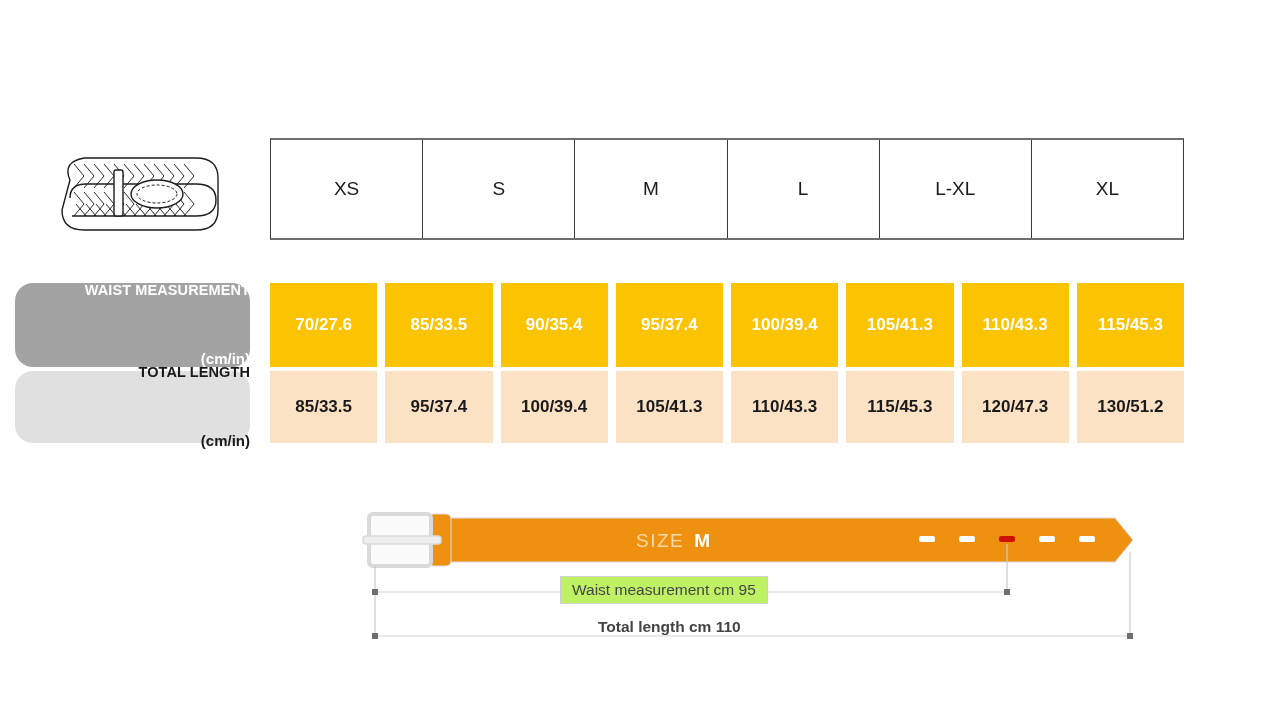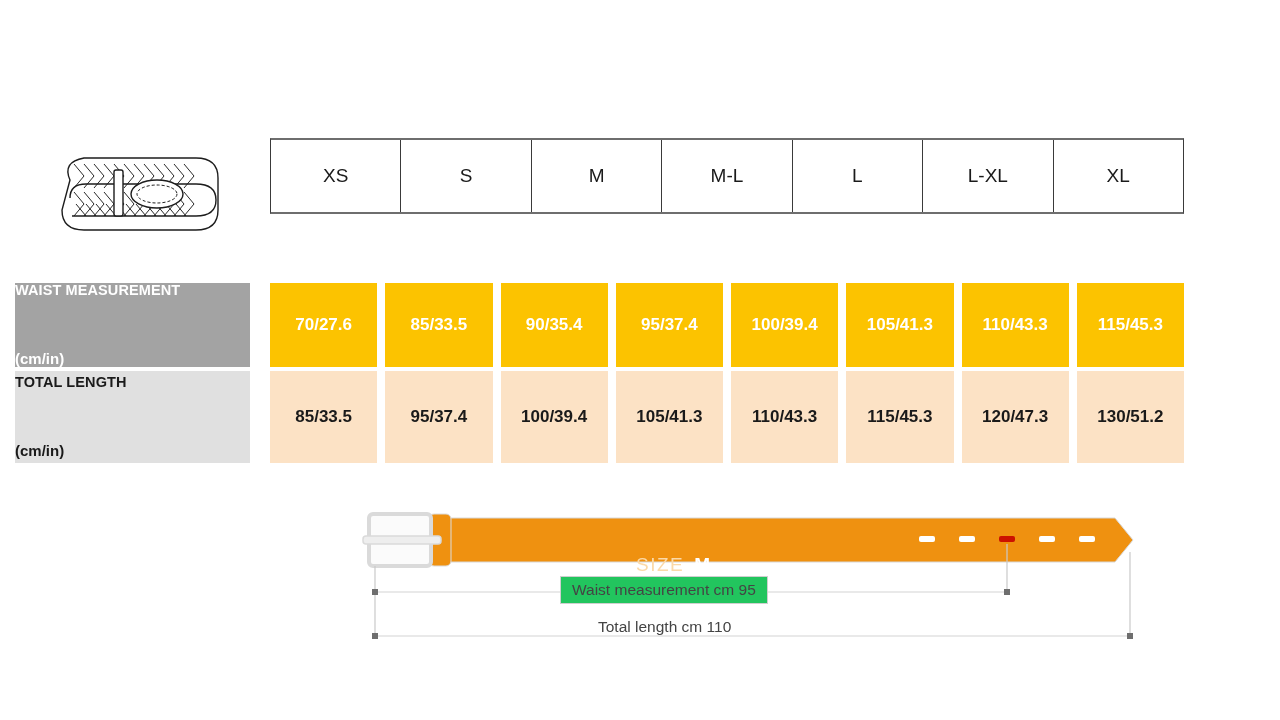--- a/index.html
+++ b/index.html
@@ -8,56 +8,56 @@
     background: #ffffff;
     font-family: "Liberation Sans", sans-serif;
     overflow: hidden;
   }
   #stage { position: relative; width: 1280px; height: 720px; }
 
   
   .belt-icon { position: absolute; left: 52px; top: 140px; width: 180px; height: 110px; }
 
   
-  .size-header { position: absolute; left: 270px; top: 138px; width: 914px; height: 76px;
+  .size-header { position: absolute; left: 270px; top: 138px; width: 914px; height: 102px;
                  display: flex; border-top: 2px solid #6e6e6e; border-bottom: 2px solid #6e6e6e;
                  border-left: 1px solid #3a3a3a; border-right: 1px solid #3a3a3a; }
   .size-header .cell { flex: 1 1 0; display: flex; align-items: center; justify-content: center;
                        border-right: 1px solid #3a3a3a; font-size: 19px; color: #1a1a1a; }
   .size-header .cell:last-child { border-right: none; }
 
   
   .row { position: absolute; left: 15px; display: flex; align-items: stretch; }
   .row-waist  { top: 283px; height: 84px; }
-  .row-length { top: 371px; height: 92px; }
+  .row-length { top: 371px; height: 72px; }
 
   .label-cell { width: 235px; display: flex; flex-direction: column;
-                align-items: flex-start; justify-content: center; text-align: center;
-                font-weight: bold; line-height: 1.35; }
+                align-items: flex-end; justify-content: center; text-align: center;
+                font-weight: bold; line-height: 1.35; border-radius: 18px; }
   .label-cell .l1 { font-size: 14.5px; letter-spacing: .1px; }
   .label-cell .l2 { font-size: 15px; margin-top: 48px; }
   .label-waist  { background: #a3a3a3; color: #ffffff; }
   .label-length { background: #e0e0e0; color: #1a1a1a; }
 
   .gap { width: 20px; }
 
   .data-strip { width: 914px; display: flex; gap: 8px; }
   .data-strip .cell { flex: 1 1 0; display: flex; align-items: center; justify-content: center;
                       font-weight: bold; font-size: 17px; }
   .strip-waist  .cell { background: #fcc300; color: #ffffff; }
   .strip-length .cell { background: #fce2c5; color: #1a1a1a; }
 
   
   .diagram { position: absolute; left: 355px; top: 500px; width: 800px; height: 160px; }
   .diagram svg { display: block; }
   .dim-box { position: absolute; left: 560px; top: 576px;
-             border: 1px solid #cfcfcf; background: #22c55e;
+             border: 1px solid #cfcfcf; background: #bef264;
              padding: 4px 11px; font-size: 15.5px; color: #444; white-space: nowrap; }
   .dim-text { position: absolute; left: 598px; top: 618px;
-              font-size: 15.5px; color: #444; white-space: nowrap; }
+              font-size: 15.5px; color: #444; white-space: nowrap; font-weight: bold; }
 </style>
 </head>
 <body>
 
 <div id="stage">
 
   <div class="belt-icon">
     <svg viewBox="0 0 180 110" width="180" height="110">
       <g fill="none" stroke="#1d1d1d" stroke-width="1.4">
         <path d="M18 40 q-8 -18 14 -22 h112 q22 0 22 20 v32 q0 20 -22 20 h-112 q-22 0 -22 -20 z"></path>
@@ -77,21 +77,20 @@
         <ellipse cx="105" cy="54" rx="26" ry="14"></ellipse>
       </g>
       <ellipse cx="105" cy="54" rx="20" ry="9" fill="#ffffff" stroke="#1d1d1d" stroke-width="1" stroke-dasharray="3 2"></ellipse>
     </svg>
   </div>
 
   <div class="size-header">
     <div class="cell">XS</div>
     <div class="cell">S</div>
     <div class="cell">M</div>
-    <div class="cell">M-L</div>
     <div class="cell">L</div>
     <div class="cell">L-XL</div>
     <div class="cell">XL</div>
   </div>
 
   <div class="row row-waist">
     <div class="label-cell label-waist">
       <span class="l1">WAIST MEASUREMENT</span>
       <span class="l2">(cm/in)</span>
     </div>
@@ -161,21 +160,21 @@
       <rect x="649" y="89" width="6" height="6" fill="#6e6e6e"></rect>
 
       <g stroke="#d3d3d3" stroke-width="1.2">
         <line x1="20" y1="136" x2="775" y2="136"></line>
       </g>
       <rect x="17" y="133" width="6" height="6" fill="#6e6e6e"></rect>
       <rect x="772" y="133" width="6" height="6" fill="#6e6e6e"></rect>
     </svg>
   </div>
 
-  <div style="position:absolute; left:636px; top:530px; display:flex; align-items:baseline; gap:10px;margin-top:24px;">
+  <div style="position:absolute; left:636px; top:530px; display:flex; align-items:baseline; gap:10px;">
     <span style="font-size:19px; color:#fbd9a8; letter-spacing:1.5px;">SIZE</span>
     <span style="font-size:19px; color:#ffffff; font-weight:bold;">M</span>
   </div>
 
   <div class="dim-box">Waist measurement cm 95</div>
   <div class="dim-text">Total length cm 110</div>
 
 </div>
 
 </body></html>

